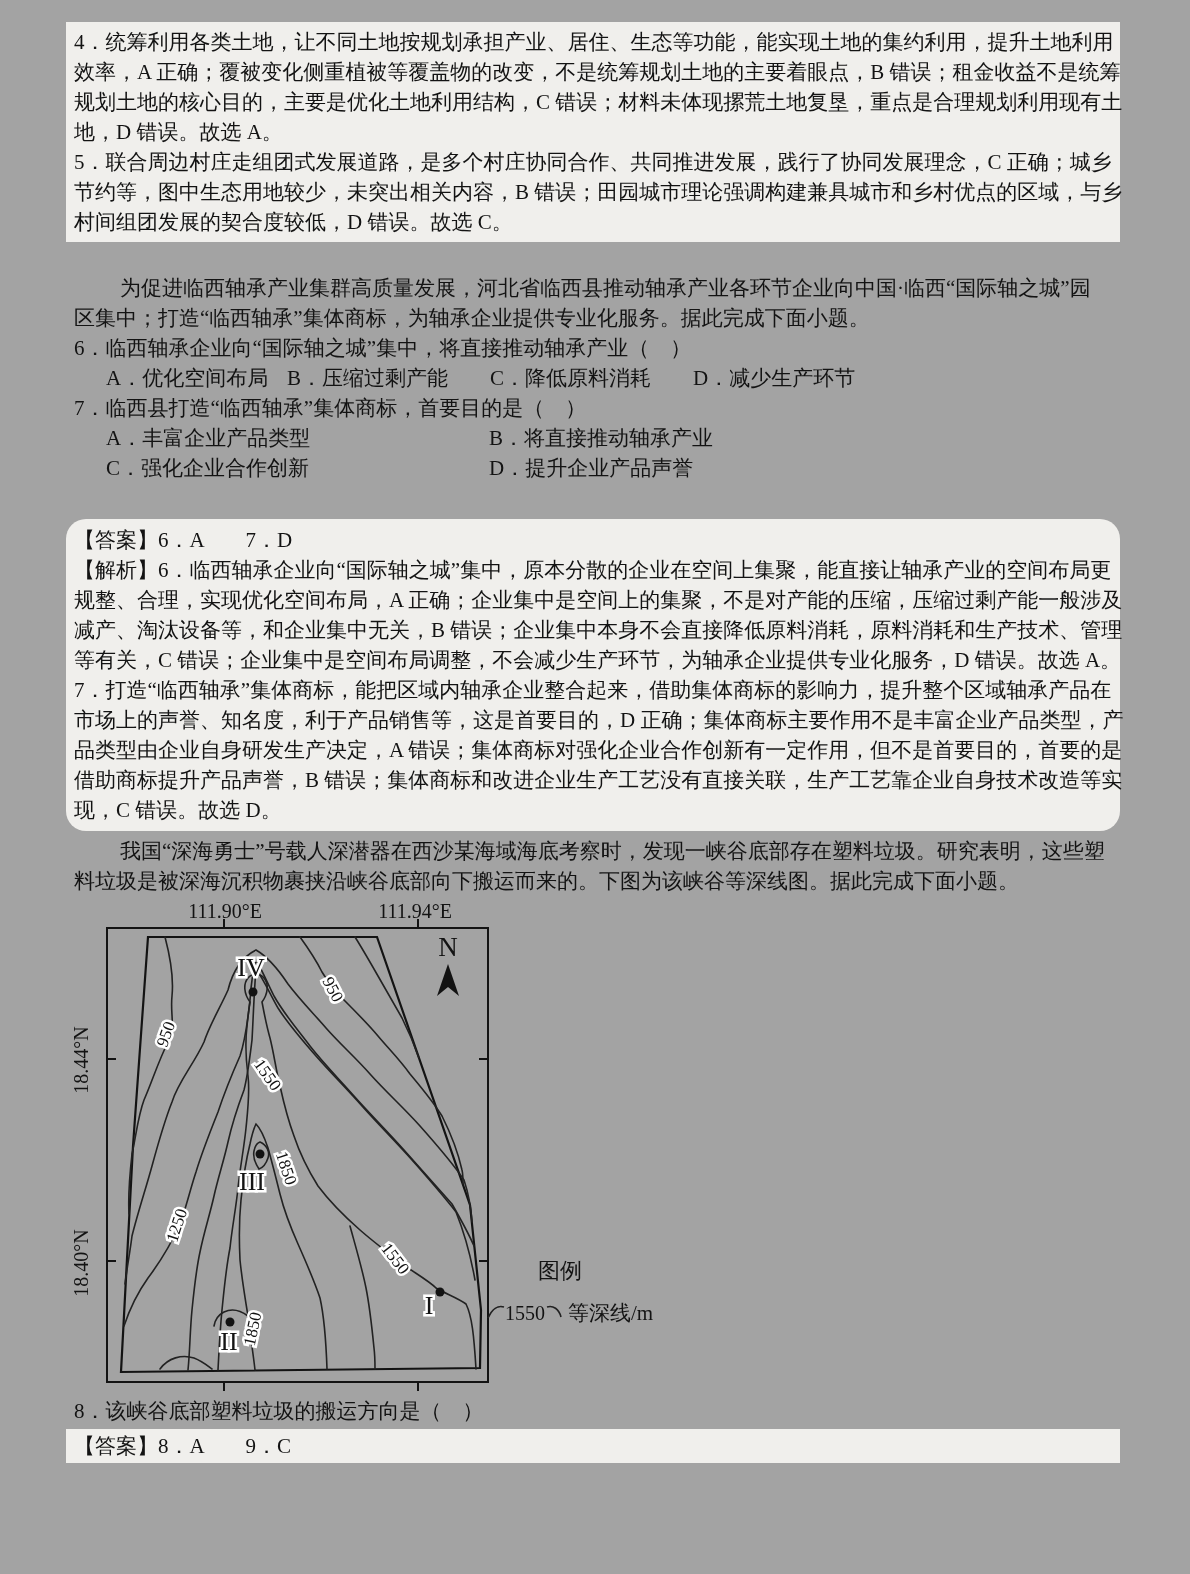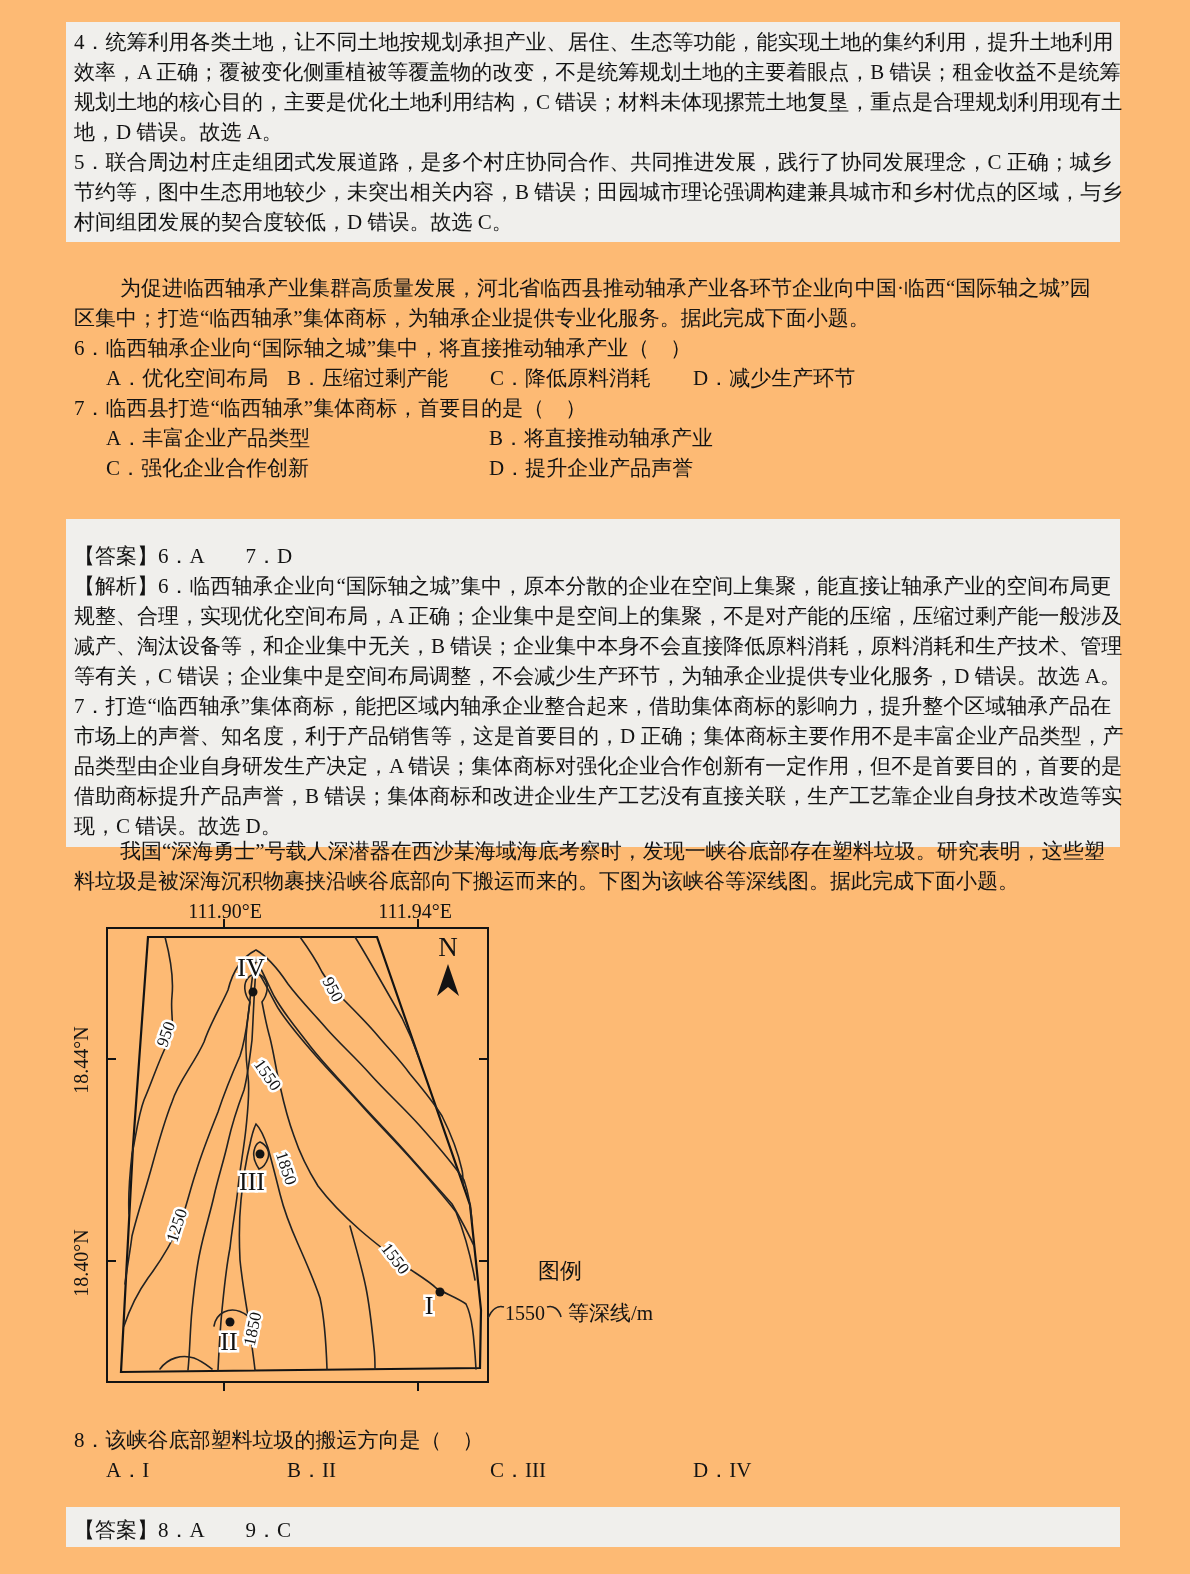--- a/index.html
+++ b/index.html
@@ -1,19 +1,19 @@
 <!DOCTYPE html>
 <html><head>
 <meta charset="utf-8">
 <style>
   html,body{margin:0;padding:0;}
   .page{
     position:relative;
     width:1190px;height:1574px;
-    background:#fdba74;
+    background:#a3a3a3;
     font-family:"Liberation Serif","DejaVu Serif",serif;
     color:#131313;
     overflow:hidden;
   }
   .block{
     position:absolute;left:66px;width:1054px;
     font-size:21px;line-height:30px;
   }
   .gray{background:#f0efec;}
   .line{height:30px;white-space:nowrap;padding-left:8px;}
@@ -55,21 +55,21 @@
     <div class="optrow">
       <span class="opt o2A">A．丰富企业产品类型</span>
       <span class="opt o2B">B．将直接推动轴承产业</span>
     </div>
     <div class="optrow">
       <span class="opt o2A">C．强化企业合作创新</span>
       <span class="opt o2B">D．提升企业产品声誉</span>
     </div>
   </section>
 
-  <section class="block gray" style="top:519px;padding-top:22px;padding-bottom:6px;">
+  <section class="block gray" style="top:519px;padding-top:6px;padding-bottom:6px;border-radius:20px;">
     <div class="line">【答案】6．A　　7．D</div>
     <div class="line">【解析】6．临西轴承企业向“国际轴之城”集中，原本分散的企业在空间上集聚，能直接让轴承产业的空间布局更</div>
     <div class="line">规整、合理，实现优化空间布局，A 正确；企业集中是空间上的集聚，不是对产能的压缩，压缩过剩产能一般涉及</div>
     <div class="line">减产、淘汰设备等，和企业集中无关，B 错误；企业集中本身不会直接降低原料消耗，原料消耗和生产技术、管理</div>
     <div class="line">等有关，C 错误；企业集中是空间布局调整，不会减少生产环节，为轴承企业提供专业化服务，D 错误。故选 A。</div>
     <div class="line">7．打造“临西轴承”集体商标，能把区域内轴承企业整合起来，借助集体商标的影响力，提升整个区域轴承产品在</div>
     <div class="line">市场上的声誉、知名度，利于产品销售等，这是首要目的，D 正确；集体商标主要作用不是丰富企业产品类型，产</div>
     <div class="line">品类型由企业自身研发生产决定，A 错误；集体商标对强化企业合作创新有一定作用，但不是首要目的，首要的是</div>
     <div class="line">借助商标提升产品声誉，B 错误；集体商标和改进企业生产工艺没有直接关联，生产工艺靠企业自身技术改造等实</div>
     <div class="line">现，C 错误。故选 D。</div>
@@ -149,27 +149,27 @@
 
       <g>
         <text x="500" y="382" font-size="22" text-anchor="middle">图例</text>
         <path d="M428,422 C432,413 438,409 444,411 M487,411 C493,409 499,413 501,421" fill="none" stroke="#222222" stroke-width="1.6"></path>
         <text x="465" y="424" font-size="20" text-anchor="middle">1550</text>
         <text x="508" y="424" font-size="21">等深线/m</text>
       </g>
     </svg>
   </div>
 
-  <section class="block" style="top:1396px;margin-top:29px;">
+  <section class="block" style="top:1396px;">
     <div class="line">8．该峡谷底部塑料垃圾的搬运方向是（　）</div>
     <div class="optrow">
       <span class="opt oA">A．I</span>
       <span class="opt oB">B．II</span>
       <span class="opt oC">C．III</span>
       <span class="opt oD">D．IV</span>
     </div>
   </section>
 
-  <section class="block gray" style="top:1507px;padding-top:8px;padding-bottom:2px;">
+  <section class="block gray" style="top:1429px;padding-top:2px;padding-bottom:2px;">
     <div class="line">【答案】8．A　　9．C</div>
   </section>
 
 </div>
 
 </body></html>

